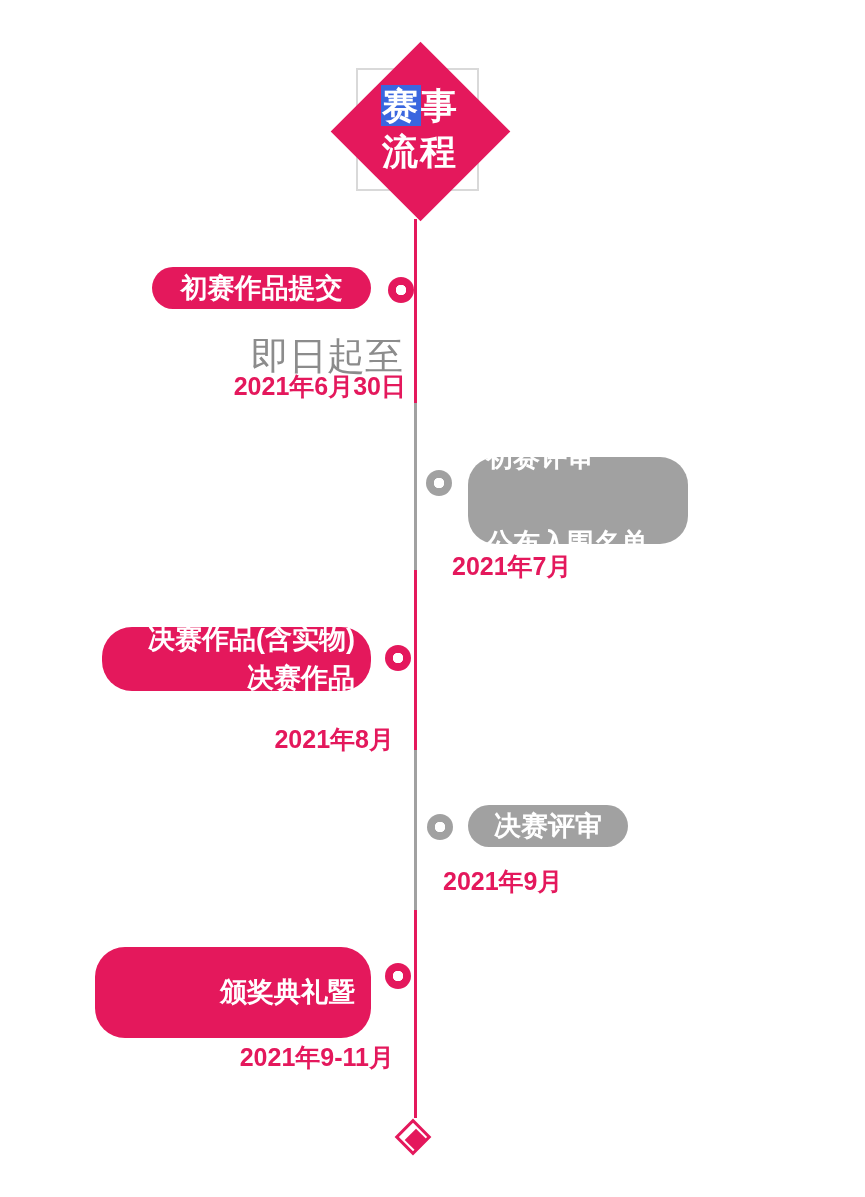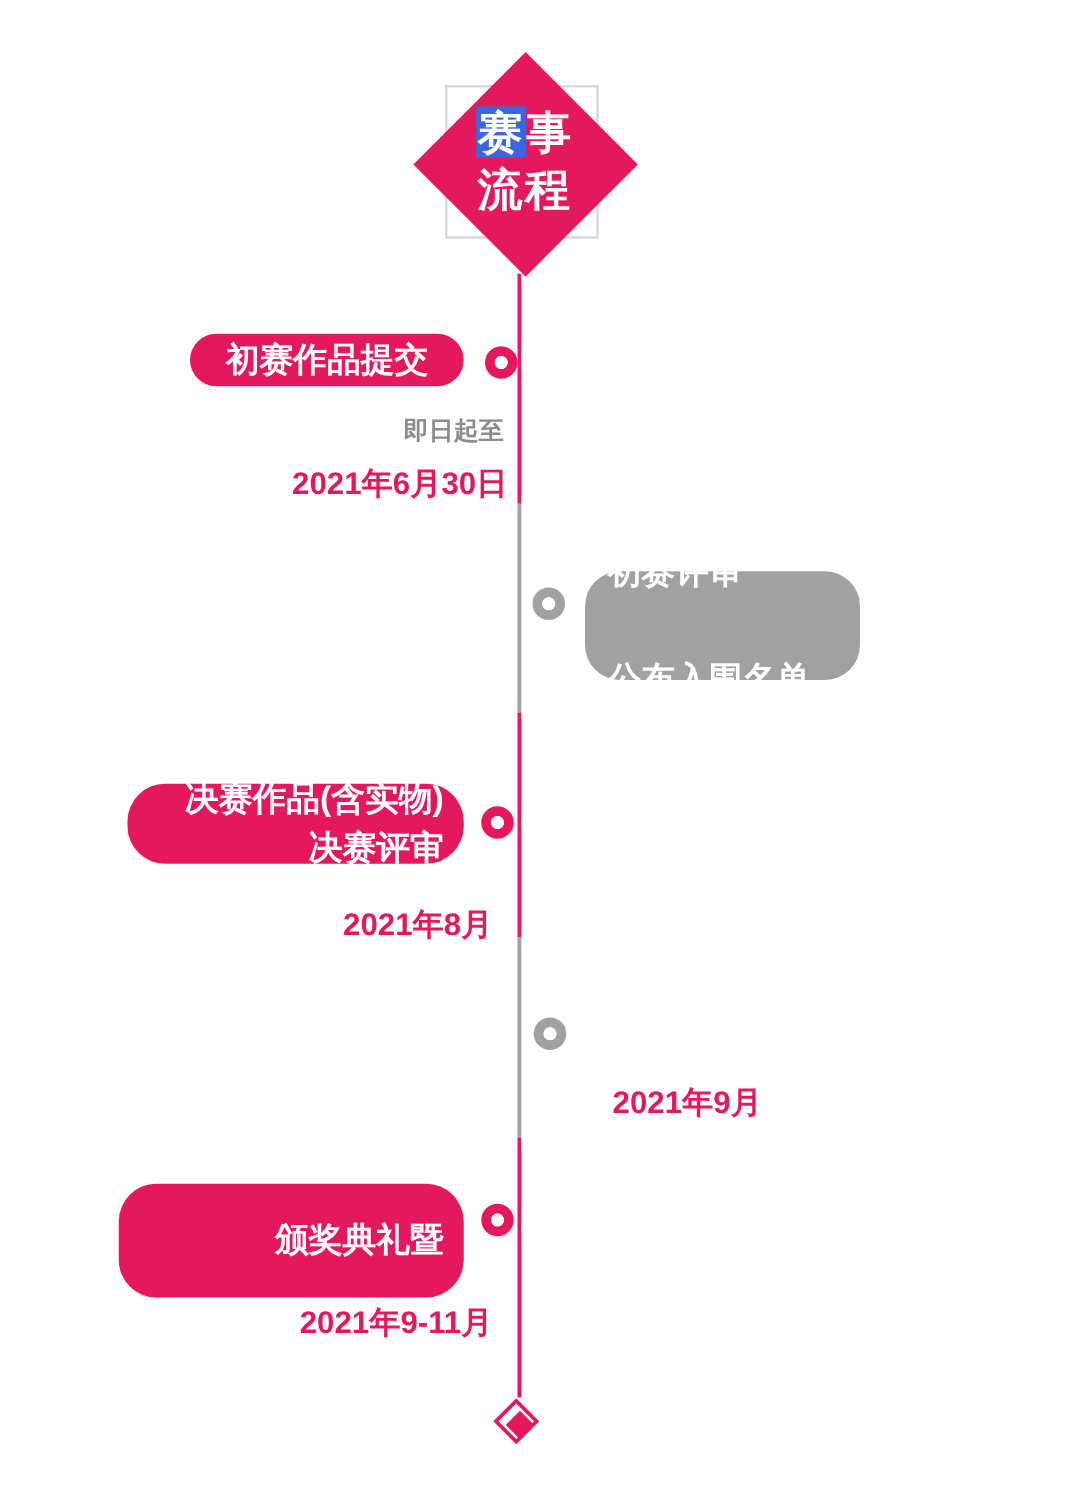--- a/index.html
+++ b/index.html
@@ -63,21 +63,21 @@
   }
   .pill.pink{background:var(--pink);}
   .pill.gray{background:var(--gray);}
   .pill .line{display:block;}
 
   
   .date{
     color:var(--pink);font-weight:bold;font-size:25px;white-space:nowrap;
   }
   .date-note{
-    color:var(--gray_text);font-weight:700;font-size:20px;white-space:nowrap;
+    color:var(--gray_text);font-weight:400;font-size:38px;white-space:nowrap;
   }
   .ta-r{text-align:right;}
 
   
   .end-outer{
     left:400px;top:1124px;width:26px;height:26px;
     border:3px solid var(--pink);
     background:#fff;
     transform:rotate(45deg);
   }
@@ -110,30 +110,34 @@
     <span class="line">初赛作品提交</span>
   </div>
   <div class="abs date-note ta-r" style="left:140px;top:331px;width:263px;">即日起至</div>
   <div class="abs date ta-r" style="left:140px;top:370px;width:266px;">2021年6月30日</div>
 
   <div class="abs donut gray" style="left:426px;top:470px;"></div>
   <div class="abs pill gray" style="left:468px;top:457px;width:220px;height:87px;border-radius:28px;padding-left:18px;align-items:flex-start;gap:47px;">
     <span class="line">初赛评审</span>
     <span class="line">公布入围名单</span>
   </div>
+  <div class="abs date" style="left:452px;top:550px;">2021年7月</div>
 
   <div class="abs donut pink" style="left:385px;top:645px;"></div>
   <div class="abs pill pink" style="left:102px;top:627px;width:269px;height:64px;border-radius:30px;padding-right:16px;align-items:flex-end;">
     <span class="line">决赛作品(含实物)</span>
-    <span class="line">决赛评审</span>
+    <span class="line">决赛作品</span>
   </div>
   <div class="abs date ta-r" style="left:140px;top:723px;width:254px;">2021年8月</div>
 
   <div class="abs donut gray" style="left:427px;top:814px;"></div>
-  <div class="abs date" style="left:443px;top:865px;margin-left:47px;">2021年9月</div>
+  <div class="abs pill gray" style="left:468px;top:805px;width:160px;height:42px;border-radius:21px;align-items:center;">
+    <span class="line">决赛评审</span>
+  </div>
+  <div class="abs date" style="left:443px;top:865px;">2021年9月</div>
 
   <div class="abs donut pink" style="left:385px;top:963px;"></div>
   <div class="abs pill pink" style="left:95px;top:947px;width:276px;height:91px;border-radius:30px;padding-right:16px;align-items:flex-end;">
     <span class="line">颁奖典礼暨</span>
   </div>
   <div class="abs date ta-r" style="left:140px;top:1041px;width:254px;">2021年9-11月</div>
 
   <div class="abs end-outer"></div>
   <div class="abs end-inner"></div>
 

